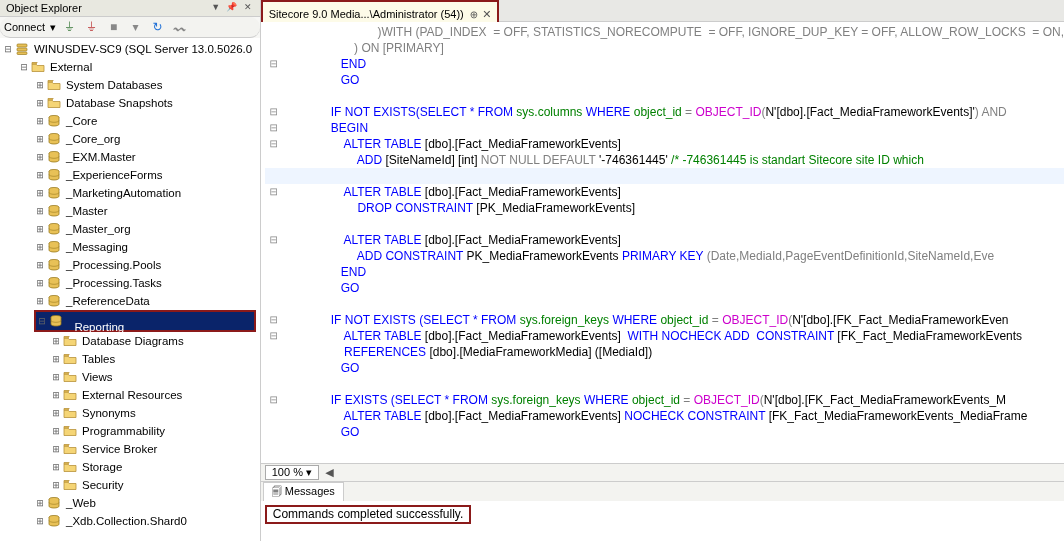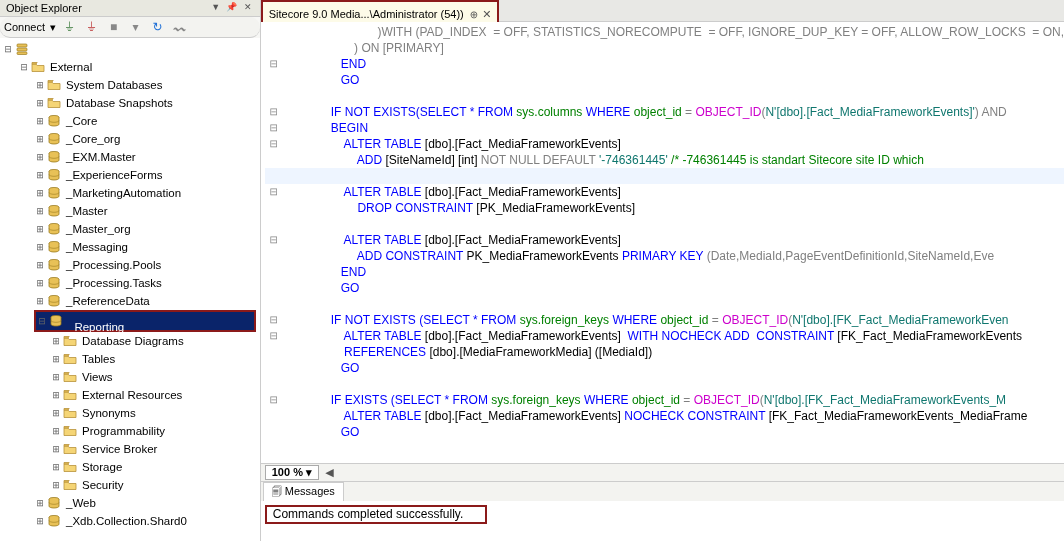--- a/index.html
+++ b/index.html
@@ -32,31 +32,31 @@
 .tab .pin { margin-left:6px; font-size:10px; color:#555; cursor:pointer; }
 .tab .x { margin-left:4px; font-size:11px; color:#555; cursor:pointer; }
 .editor { flex:1; overflow:auto; background:#fff; font-family:Consolas,"Courier New",monospace; font-size:12px; line-height:16px; padding:2px 0 2px 4px; white-space:pre; }
 .editor .ln { display:flex;gap:48px; }
 .editor .gut { width:18px; text-align:center; color:#888; font-size:10px; user-select:none; }
 .editor .code { flex:1; }
 .kw { color:#0000ff; }
 .gry { color:#808080; }
 .fn { color:#cc00cc; }
 .grn { color:#008000; }
-.str { color:#0f766e; }
+.str { color:#000000; }
 .cmt { color:#008000; }
 .hl { background:#eef5ff; display:block; }
 .zoombar { display:flex; align-items:center; gap:4px; height:18px; border-top:1px solid #ccc; font-size:11px; padding:0 4px; background:#f3f3f0; }
-.zoombar .dd { border:1px solid #aaa; padding:0 6px; background:#fff; cursor:pointer;font-weight:bold; }
+.zoombar .dd { border:1px solid #aaa; padding:0 6px; background:#fff; cursor:pointer; }
 .zoombar .arr { width:14px; text-align:center; color:#555; cursor:pointer; }
 .msgtab { display:flex; align-items:center; height:20px; border-top:1px solid #ccc; font-size:11px; background:#f3f3f0;text-align:right; }
 .msgtab .mt { padding:1px 8px; background:#fff; border:1px solid #ccc; border-bottom:none; margin-left:2px; cursor:pointer; }
 .msgtab .mico { font-size:10px; margin-right:3px; }
 .msgbody { flex:0 0 auto; height:40px; background:#fff; font-family:Consolas,monospace; font-size:12px; padding:4px; }
-.msgbody .ok { display:inline-block; padding:0 22px 1px 6px; }
+.msgbody .ok { display:inline-block; padding:0 6px 1px 6px; }
 .msgbody .ok.redbox { border:2px solid #8b1a1a; }
 </style>
 </head>
 <body>
 
 <div class="app">
 
   <div class="explorer">
     <div class="panel-title">
       <span class="t">Object Explorer</span>
@@ -76,20 +76,21 @@
     <div class="tree" id="tree">
         <div class="node " style="padding-left:2px">
           <span class="exp">⊟</span>
           <span class="db-ico">
             <svg width="14" height="12" viewBox="0 0 14 12">
               <rect x="2" y="1" width="10" height="3" rx="1" fill="#e8c157" stroke="#9b7b20" stroke-width="0.7"></rect>
               <rect x="2" y="5" width="10" height="3" rx="1" fill="#e8c157" stroke="#9b7b20" stroke-width="0.7"></rect>
               <rect x="2" y="9" width="10" height="2.5" rx="1" fill="#e8c157" stroke="#9b7b20" stroke-width="0.7"></rect>
             </svg>
           </span>
+          <span class="lbl">WINUSDEV-SC9 (SQL Server 13.0.5026.0</span>
         </div>
         <div class="node " style="padding-left:18px">
           <span class="exp">⊟</span>
           <span class="fld-ico">
             <svg width="14" height="12" viewBox="0 0 14 12">
               <path d="M1 3h4l1.2 1.5H13v6H1z" fill="#f5d576" stroke="#b8923a" stroke-width="0.8"></path>
               <path d="M1 3h4l1.2-1.5H1z" fill="#e8c157" stroke="#b8923a" stroke-width="0.8"></path>
             </svg>
           </span>
           <span class="lbl">External</span>

